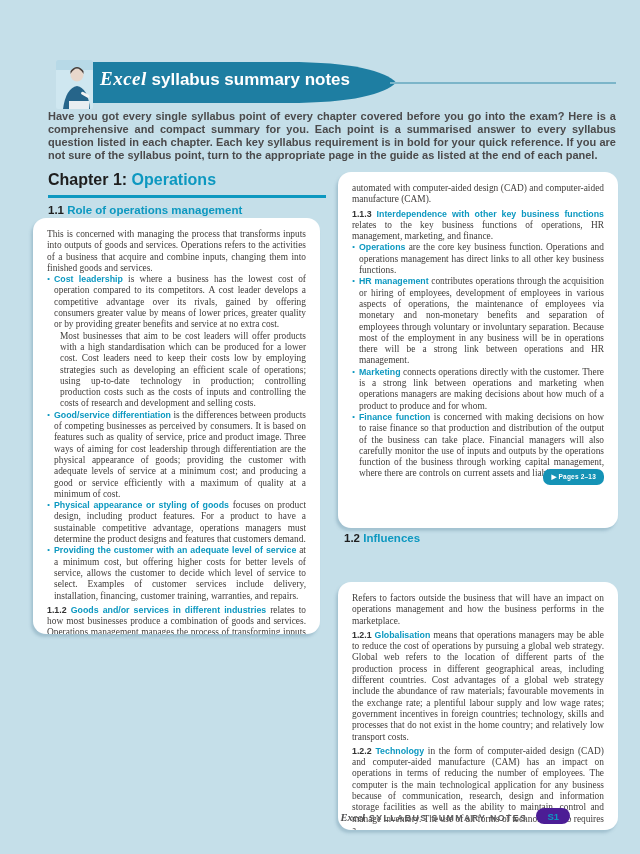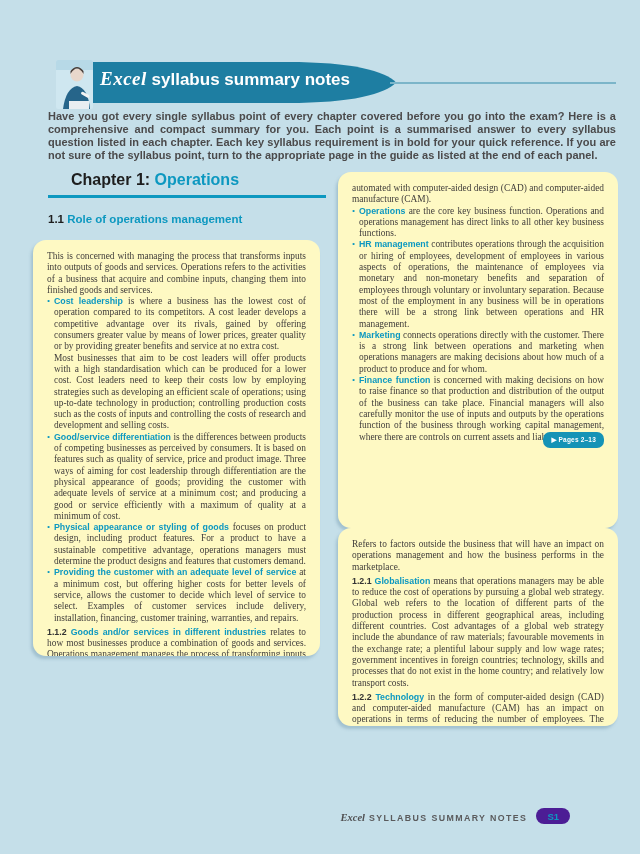--- a/index.html
+++ b/index.html
@@ -30,45 +30,44 @@
   .intro{
     position:absolute;left:48px;top:110px;width:568px;
     font-family:"Liberation Sans",sans-serif;font-weight:bold;
     font-size:11px;line-height:13px;color:#4b4a4b;text-align:justify;
   }
   
   .chapter{
     position:absolute;left:48px;top:171px;
     font-family:"Liberation Sans",sans-serif;font-weight:bold;font-size:16px;color:#1e1e1e;
     white-space:nowrap;
-    margin-left:23px;
   }
   .chapter .ctitle{color:#0d98c0;}
   .chapter-rule{position:absolute;left:48px;top:195px;width:278px;height:2.5px;background:#0d98c0;}
   .sec{
     position:absolute;font-family:"Liberation Sans",sans-serif;font-weight:bold;
     font-size:11.5px;color:#1e1e1e;white-space:nowrap;
   }
   .sec .stitle{color:#0d98c0;}
-  #sec11{left:48px;top:204px;margin-top:9px;}
+  #sec11{left:48px;top:204px;}
   #sec12{left:344px;top:532px;}
   
   .panel{
-    position:absolute;background:#fef9c3;border-radius:13px;
+    position:absolute;background:#ffffff;border-radius:13px;
     box-shadow:-2px 3px 3px rgba(120,158,177,.45);
     padding:11px 14px;box-sizing:border-box;overflow:hidden;
     color:#403d3b;font-size:9.4px;line-height:11.3px;text-align:justify;
   }
-  #panel-left{left:33px;top:240px;width:287px;height:416px;}
+  #panel-left{left:33px;top:218px;width:287px;height:416px;}
   #panel-r1{left:338px;top:172px;width:280px;height:356px;}
-  #panel-r2{left:338px;top:528px;width:280px;height:198px;}
+  #panel-r2{left:338px;top:582px;width:280px;height:248px;}
   .para{margin:0;}
   .para.hd{margin-top:3px;}
   .para.indent{text-indent:9px;}
-  .para.sub{margin-left:7px;}
+  .para.sub{margin-left:13px;}
   .kw,.num{
     font-family:"Liberation Sans",sans-serif;font-weight:bold;font-size:8.8px;
   }
   .kw{color:#0d98c0;}
   .num{color:#333333;}
   .bullet{display:flex;}
   .bdot{flex:none;width:7px;color:#0d98c0;font-size:9px;}
   .btext{flex:1;margin:0;text-align:justify;}
   .badge-row{text-align:right;margin-top:-11px;}
   .pageref{
@@ -142,20 +141,21 @@
     </div>
     <div class="bullet">
       <span class="bdot">•</span>
       <p class="btext"><span class="kw">Providing the customer with an adequate level of service</span> at a minimum cost, but offering higher costs for better levels of service, allows the customer to decide which level of service to select. Examples of customer services include delivery, installation, financing, customer training, warranties, and repairs.</p>
     </div>
     <p class="para hd"><span class="num">1.1.2 </span><span class="kw">Goods and/or services in different industries</span> relates to how most businesses produce a combination of goods and services. Operations management manages the process of transforming inputs into outputs of goods and/or services. The inputs used to produce services will be different to the inputs needed to produce goods. With goods, outputs will often be physically transformed. The management strategies and logistical skills to produce manufactured goods can be quite different to the strategies and skills required to produce a service.</p>
     <p class="para">The production of goods is less labour-intensive than the production of services. The manufacturing of goods has become</p>
   </div>
 <div class="panel" id="panel-r1">
     <p class="para">automated with computer-aided design (CAD) and computer-aided manufacture (CAM).</p>
+    <p class="para hd"><span class="num">1.1.3 </span><span class="kw">Interdependence with other key business functions</span> relates to the key business functions of operations, HR management, marketing, and finance.</p>
     <div class="bullet">
       <span class="bdot">•</span>
       <p class="btext"><span class="kw">Operations</span> are the core key business function. Operations and operations management has direct links to all other key business functions.</p>
     </div>
     <div class="bullet">
       <span class="bdot">•</span>
       <p class="btext"><span class="kw">HR management</span> contributes operations through the acquisition or hiring of employees, development of employees in various aspects of operations, the maintenance of employees via monetary and non-monetary benefits and separation of employees through voluntary or involuntary separation. Because most of the employment in any business will be in operations there will be a strong link between operations and HR management.</p>
     </div>
     <div class="bullet">
       <span class="bdot">•</span>

